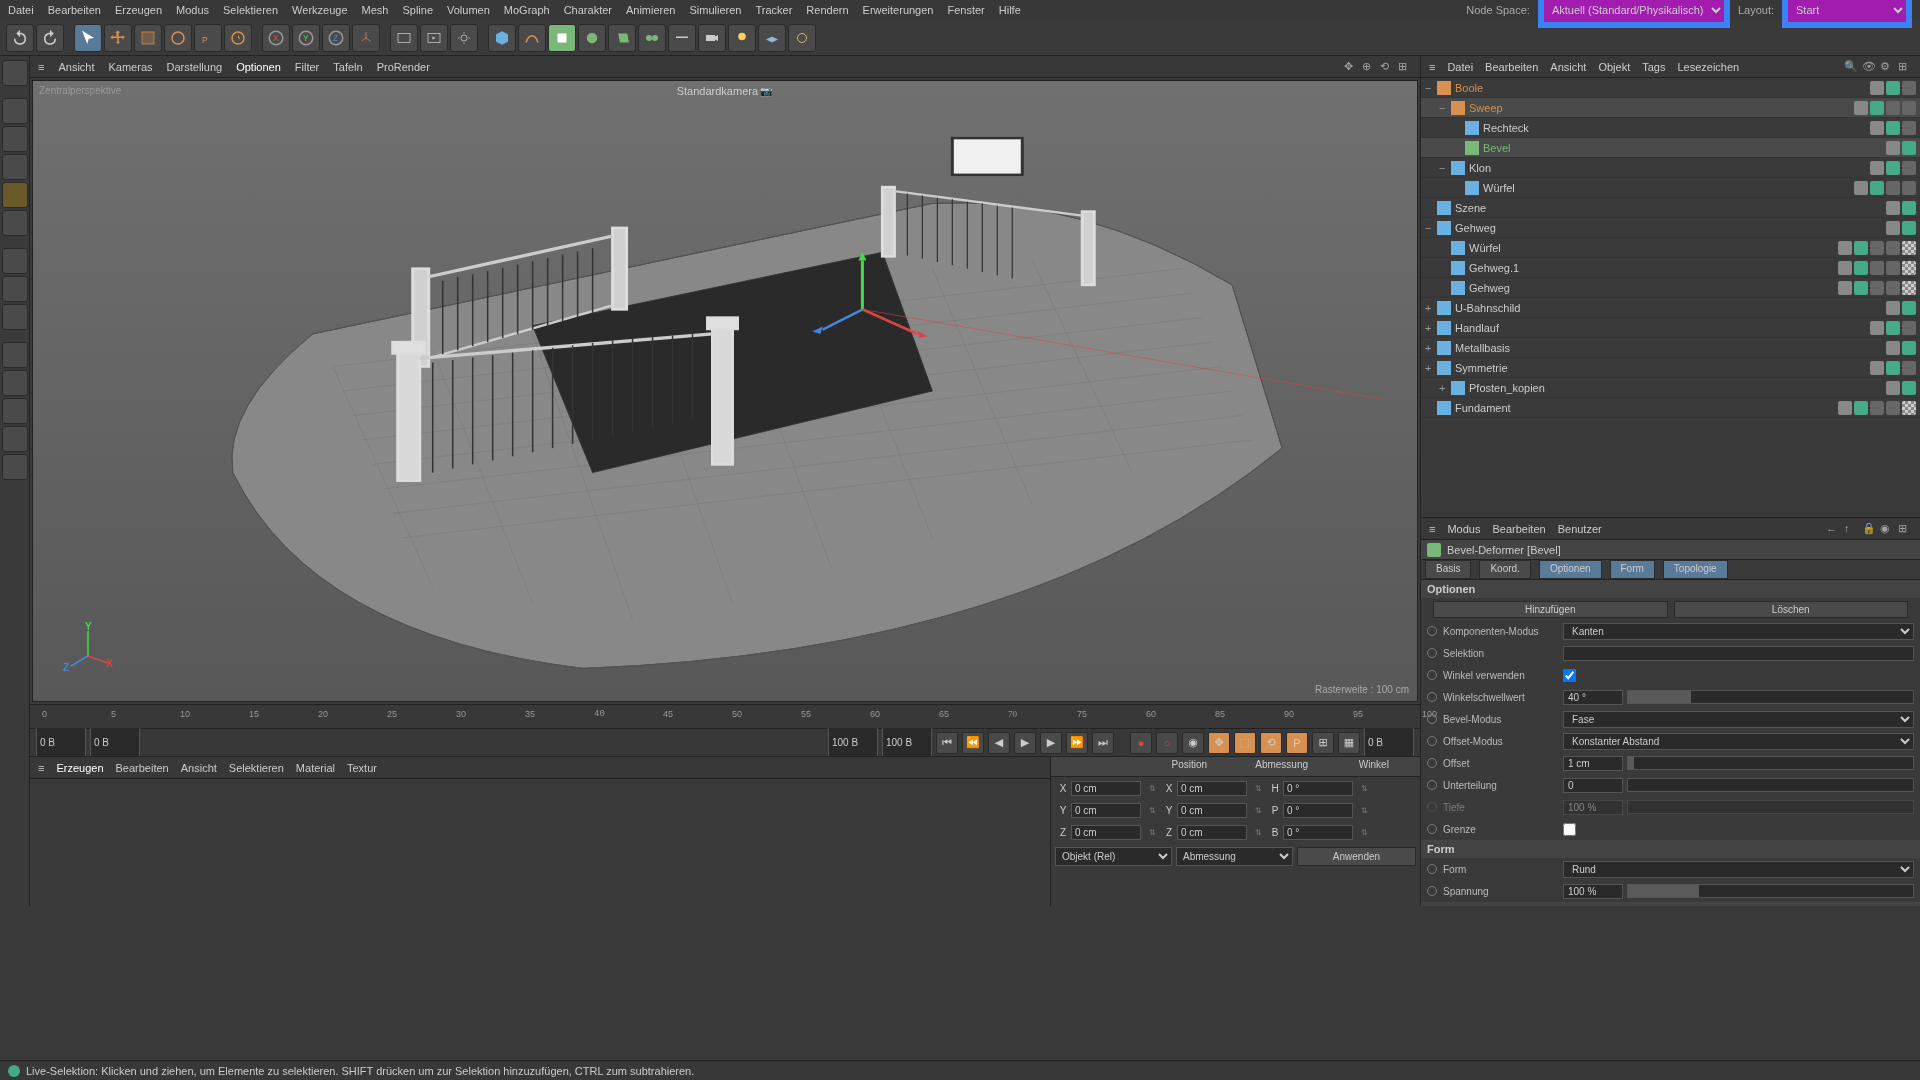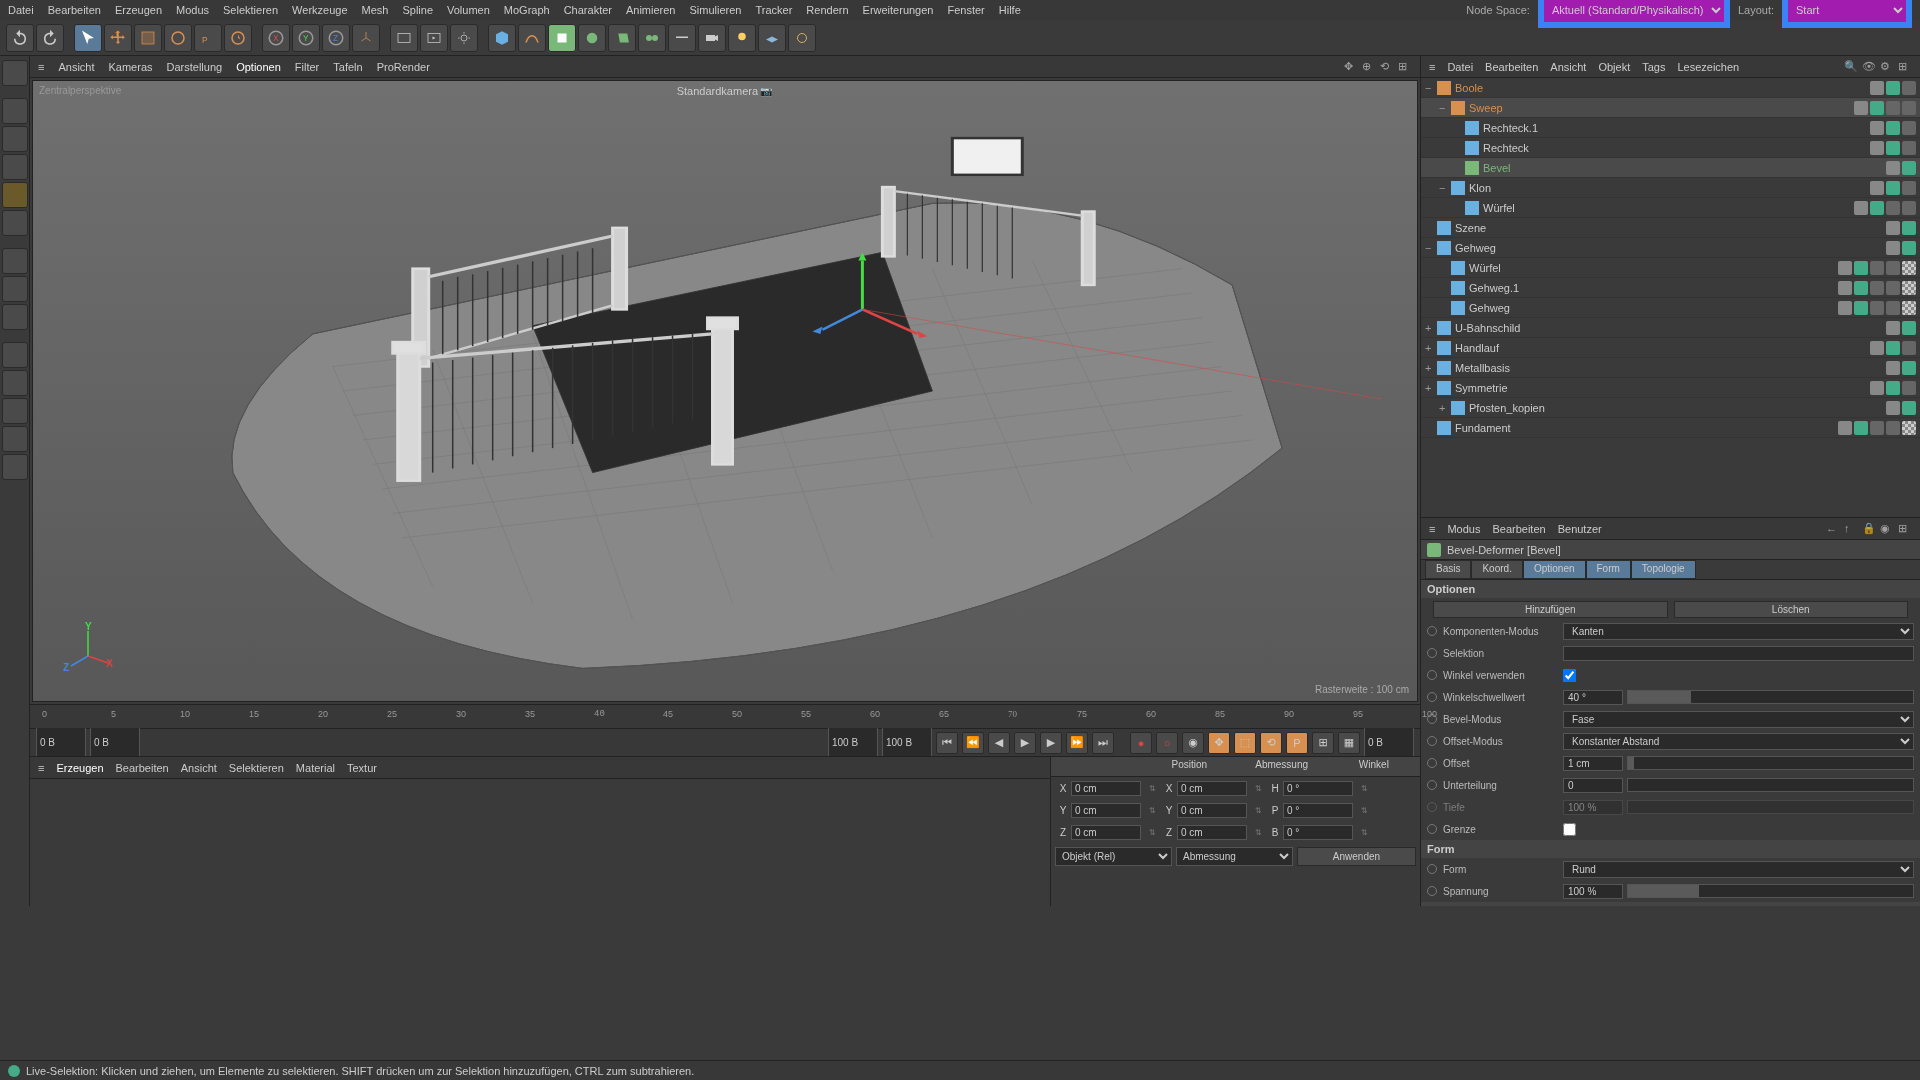--- a/index.html
+++ b/index.html
@@ -42,21 +42,21 @@
 .tree-expand{width:12px;display:inline-block;color:#999;cursor:pointer}
 .tree-icon{width:14px;height:14px;margin-right:4px;display:inline-block}
 .tree-name{flex:1;cursor:pointer}
 .tree-name.orange{color:#d89050}
 .tree-name.green{color:#7ab87a}
 .tree-tags{display:flex;gap:2px;padding-right:4px}
 .tag{width:14px;height:14px;background:#555;border-radius:2px}
 .attr-panel{flex:1;background:#3a3a3a;overflow:auto}
 .attr-menu{height:22px;background:#383838;display:flex;align-items:center;gap:12px;padding:0 8px;border-bottom:1px solid #222}
 .attr-header{height:20px;background:#444;display:flex;align-items:center;padding:0 6px;border-bottom:1px solid #222}
-.attr-tabs{height:20px;display:flex;gap:0;padding:0 4px;border-bottom:1px solid #222}
+.attr-tabs{height:20px;display:flex;gap:8px;padding:0 4px;border-bottom:1px solid #222}
 .attr-tab{padding:2px 10px;background:#4a4a4a;border:1px solid #2a2a2a;cursor:pointer;font-size:10px}
 .attr-tab.active{background:#5a7a9a}
 .attr-section-title{background:#444;padding:3px 6px;font-weight:bold;font-size:11px}
 .attr-row{display:flex;align-items:center;padding:2px 6px;height:22px}
 .attr-dot{width:10px;height:10px;border:1px solid #777;border-radius:50%;margin-right:6px}
 .attr-label{width:120px;color:#bbb;font-size:10px}
 .attr-input{background:#2a2a2a;border:1px solid #555;color:#ccc;padding:1px 4px;font-size:10px;width:60px}
 .attr-select{background:#2a2a2a;border:1px solid #555;color:#ccc;padding:1px 4px;font-size:10px;flex:1}
 .attr-check{width:13px;height:13px}
 .attr-slider{flex:1;height:14px;background:#2a2a2a;border:1px solid #555;position:relative;margin-left:4px}
@@ -549,31 +549,20 @@
             <span class="tag" style="background: rgb(136, 136, 136);"></span>
             <span class="tag" style="background: rgb(68, 170, 136);"></span>
             <span class="tag" style="background: rgb(102, 102, 102);"></span>
             <span class="tag" style="background: rgb(102, 102, 102);"></span>
           </div>
         </div>
         <div class="tree-row">
           <span class="tree-indent" style="width: 28px;"></span>
           <span class="tree-expand"></span>
           <span class="tree-icon" style="background: rgb(106, 176, 224);"></span>
-          <span class="tree-name ">Rechteck.1</span>
-          <div class="tree-tags">
-            <span class="tag" style="background: rgb(136, 136, 136);"></span>
-            <span class="tag" style="background: rgb(68, 170, 136);"></span>
-            <span class="tag" style="background: rgb(102, 102, 102);"></span>
-          </div>
-        </div>
-        <div class="tree-row">
-          <span class="tree-indent" style="width: 28px;"></span>
-          <span class="tree-expand"></span>
-          <span class="tree-icon" style="background: rgb(106, 176, 224);"></span>
           <span class="tree-name ">Rechteck</span>
           <div class="tree-tags">
             <span class="tag" style="background: rgb(136, 136, 136);"></span>
             <span class="tag" style="background: rgb(68, 170, 136);"></span>
             <span class="tag" style="background: rgb(102, 102, 102);"></span>
           </div>
         </div>
         <div class="tree-row sel">
           <span class="tree-indent" style="width: 28px;"></span>
           <span class="tree-expand"></span>

